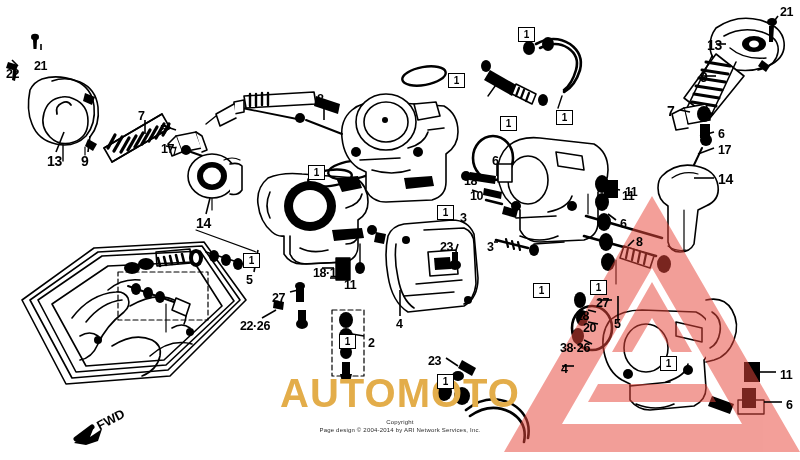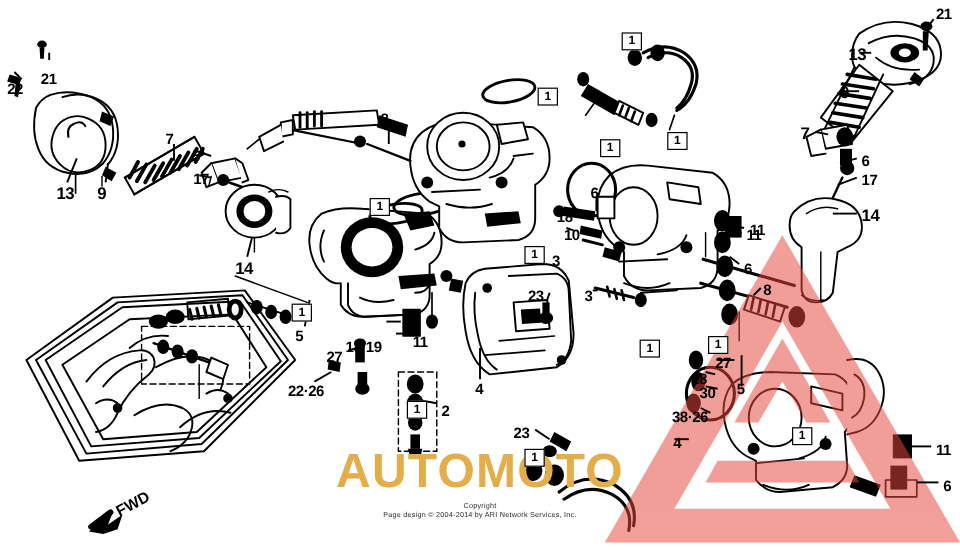--- a/index.html
+++ b/index.html
@@ -533,39 +533,39 @@
         <div class="cal m" style="left: 6px; top: 68px;">22</div>
         <div class="cal m" style="left: 34px; top: 60px;">21</div>
         <div class="cal l" style="left: 47px; top: 154px;">13</div>
         <div class="cal l" style="left: 81px; top: 154px;">9</div>
         <div class="cal m" style="left: 138px; top: 110px;">7</div>
         <div class="cal m" style="left: 160px; top: 124px;">5</div>
         <div class="cal m" style="left: 161px; top: 143px;">17</div>
         <div class="cal l" style="left: 196px; top: 216px;">14</div>
         <div class="cal m" style="left: 246px; top: 274px;">5</div>
         <div class="cal m" style="left: 317px; top: 93px;">8</div>
-        <div class="cal m" style="left: 288px; top: 267px; margin-top: 16px;">18·19</div>
+        <div class="cal m" style="left: 313px; top: 267px;">18·19</div>
         <div class="cal m" style="left: 344px; top: 279px;">11</div>
         <div class="cal m" style="left: 272px; top: 292px;">27</div>
         <div class="cal m" style="left: 240px; top: 320px;">22·26</div>
         <div class="cal m" style="left: 368px; top: 337px;">2</div>
         <div class="cal m" style="left: 396px; top: 318px;">4</div>
         <div class="cal m" style="left: 440px; top: 241px;">23</div>
         <div class="cal m" style="left: 487px; top: 241px;">3</div>
         <div class="cal m" style="left: 428px; top: 355px;">23</div>
         <div class="cal m" style="left: 460px; top: 212px;">3</div>
         <div class="cal m" style="left: 464px; top: 175px;">18</div>
         <div class="cal m" style="left: 470px; top: 190px;">10</div>
         <div class="cal m" style="left: 492px; top: 155px;">6</div>
         <div class="cal m" style="left: 625px; top: 186px;">11</div>
         <div class="cal m" style="left: 620px; top: 218px;">6</div>
         <div class="cal m" style="left: 636px; top: 236px;">8</div>
         <div class="cal m" style="left: 596px; top: 297px;">27</div>
         <div class="cal m" style="left: 576px; top: 310px;">18</div>
-        <div class="cal m" style="left: 583px; top: 322px;">30</div>
+        <div class="cal m" style="left: 583px; top: 322px;">20</div>
         <div class="cal m" style="left: 560px; top: 342px;">38·26</div>
         <div class="cal m" style="left: 614px; top: 318px;">5</div>
         <div class="cal m" style="left: 561px; top: 363px;">4</div>
         <div class="cal m" style="left: 780px; top: 369px;">11</div>
         <div class="cal m" style="left: 786px; top: 399px;">6</div>
         <div class="cal m" style="left: 780px; top: 6px;">21</div>
         <div class="cal l" style="left: 707px; top: 38px;">13</div>
         <div class="cal l" style="left: 700px; top: 70px;">9</div>
         <div class="cal l" style="left: 667px; top: 104px;">7</div>
         <div class="cal m" style="left: 718px; top: 128px;">6</div>

